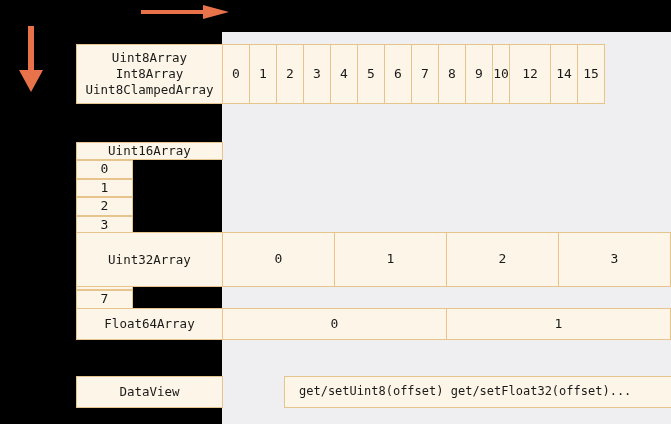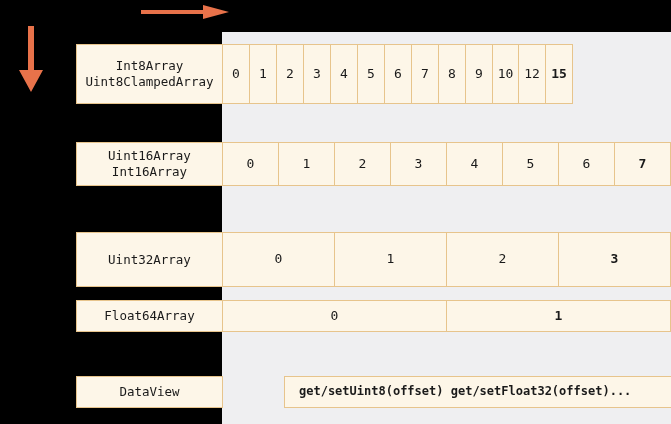--- a/index.html
+++ b/index.html
@@ -37,82 +37,83 @@
     border:1px solid #E7C48C;
     display:flex;
     align-items:center;
     justify-content:center;
     color:#1a1a1a;
     font-size:13px;
     line-height:1.28;
     white-space:pre;
     margin-right:-1px;
   }
-  .cell:last-child{margin-right:0;font-weight:bold;}
+  .cell:last-child{margin-right:0;}
   .label-cell{
     width:147px;
     text-align:center;
     flex-direction:column;
     font-size:12.5px;
   }
   .label-cell .ln{display:block;}
   .data-cell{font-size:13px;}
   .dv-cell{
     justify-content:flex-start;
     padding-left:14px;
     font-size:12px;
     margin-left:18px;
   }
 
   
   #row-8   {top:44px;height:60px;}
-  #row-16  {top:142px;height:44px;}
+  #row-16  {top:142px;height:44px;flex-direction:column;}
   #row-32  {top:232px;height:55px;}
-  #row-64  {top:300px;height:32px;border-radius:14px;}
+  #row-64  {top:308px;height:32px;border-radius:14px;}
   #row-dv  {top:376px;height:32px;gap:44px;}
 </style>
 </head>
 <body>
 
 <div id="stage">
 
   <div class="gray-panel"></div>
 
   <svg class="arrow-h" viewBox="0 0 88 16">
     <path d="M0 6 H62 V1 L88 8 L62 15 V10 H0 Z" fill="#E8724A"></path>
   </svg>
 
   <svg class="arrow-v" viewBox="0 0 26 66">
     <path d="M10 0 H16 V44 H25 L13 66 L1 44 H10 Z" fill="#E8724A"></path>
   </svg>
 
   <div class="row" id="row-8">
     <div class="cell label-cell">
+      <span class="ln">Uint8Array</span>
       <span class="ln">Int8Array</span>
       <span class="ln">Uint8ClampedArray</span>
     </div>
     <div class="cell data-cell" style="width:28px">0</div>
     <div class="cell data-cell" style="width:28px">1</div>
     <div class="cell data-cell" style="width:28px">2</div>
     <div class="cell data-cell" style="width:28px">3</div>
     <div class="cell data-cell" style="width:28px">4</div>
     <div class="cell data-cell" style="width:28px">5</div>
     <div class="cell data-cell" style="width:28px">6</div>
     <div class="cell data-cell" style="width:28px">7</div>
     <div class="cell data-cell" style="width:28px">8</div>
     <div class="cell data-cell" style="width:28px">9</div>
-    <div class="cell data-cell" style="width:27px">10</div>
-    <div class="cell data-cell" style="width:28px">12</div>
+    <div class="cell data-cell" style="width:18px">10</div>
+    <div class="cell data-cell" style="width:42px">12</div>
+    <div class="cell data-cell" style="width:28px">14</div>
     <div class="cell data-cell" style="width:28px">15</div>
   </div>
 
   <div class="row" id="row-16">
     <div class="cell label-cell">
       <span class="ln">Uint16Array</span>
-      <span class="ln">Int16Array</span>
     </div>
     <div class="cell data-cell" style="width:57px">0</div>
     <div class="cell data-cell" style="width:57px">1</div>
     <div class="cell data-cell" style="width:57px">2</div>
     <div class="cell data-cell" style="width:57px">3</div>
     <div class="cell data-cell" style="width:57px">4</div>
     <div class="cell data-cell" style="width:57px">5</div>
     <div class="cell data-cell" style="width:57px">6</div>
     <div class="cell data-cell" style="width:57px">7</div>
   </div>

